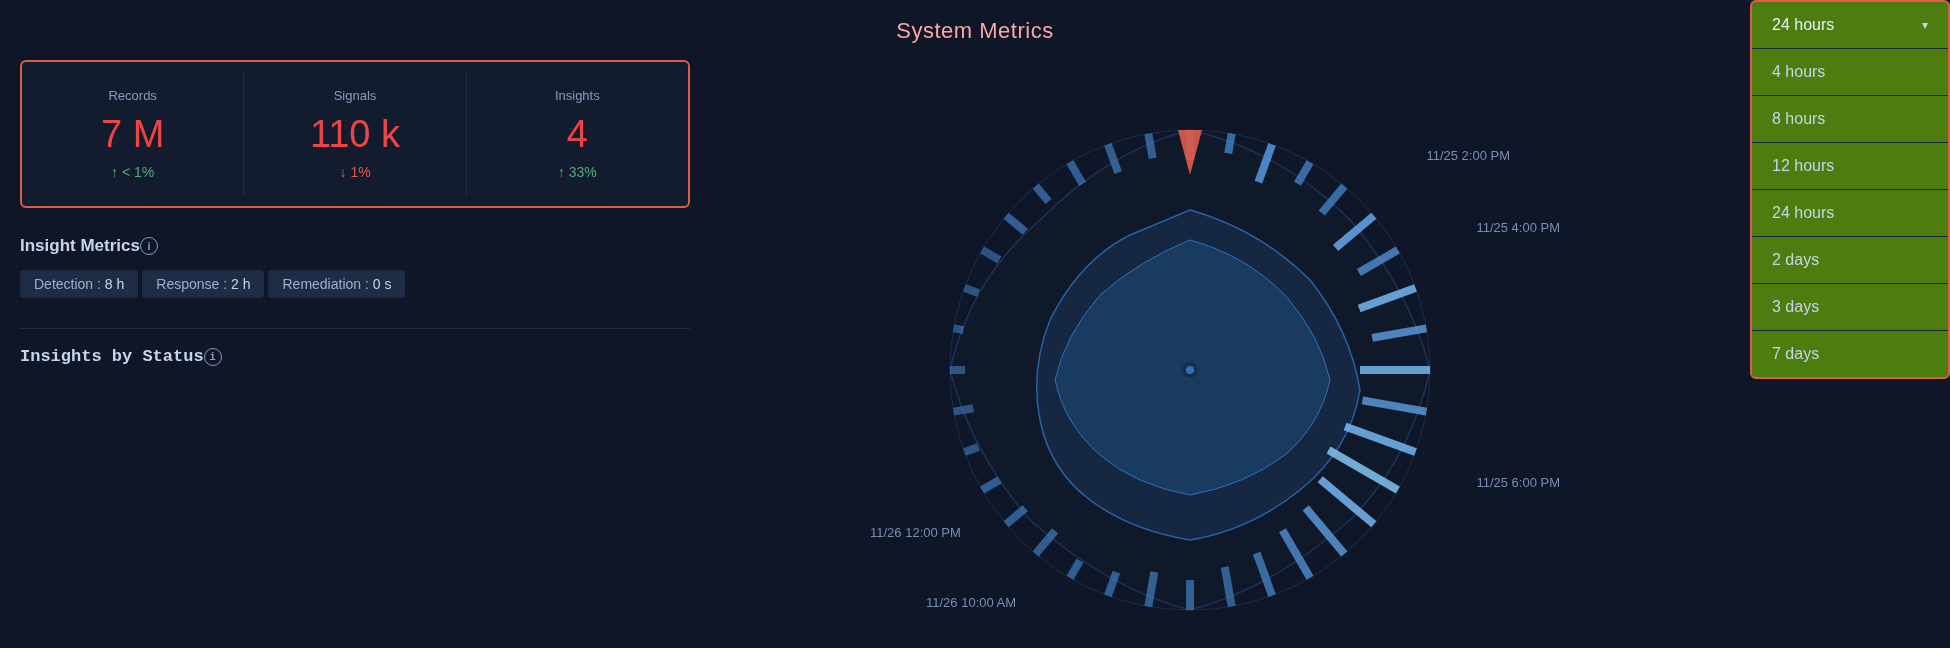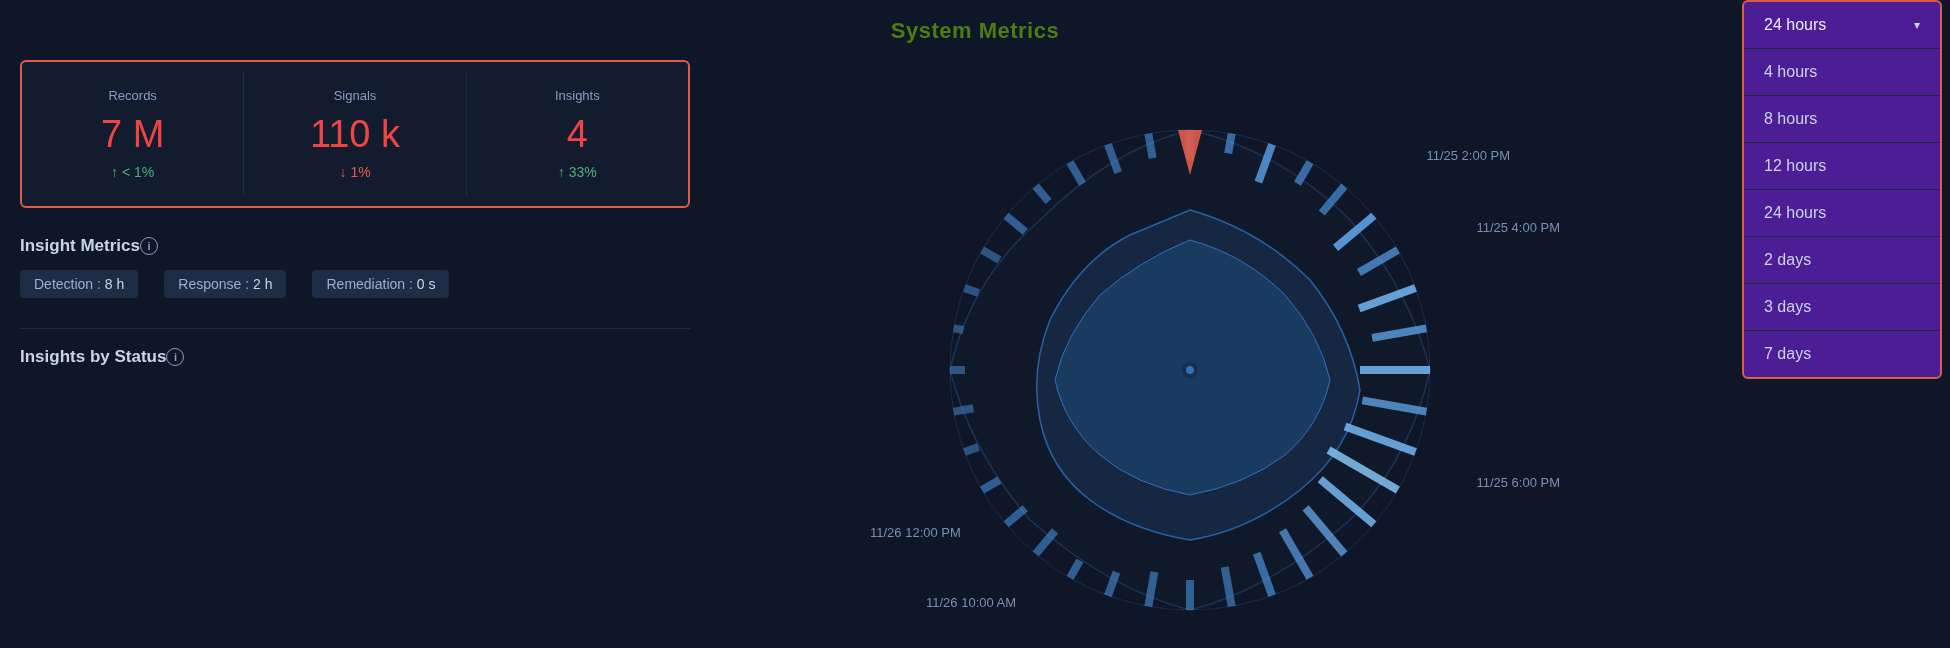--- a/index.html
+++ b/index.html
@@ -12,22 +12,22 @@
       color: #c8d4e8;
       overflow: hidden;
       position: relative;
     }
 
     
     .page-title {
       text-align: center;
       padding: 18px 0 12px;
       font-size: 22px;
-      font-weight: 700;
-      color: #4d7c0f;
+      font-weight: 400;
+      color: #fca5a5;
       letter-spacing: 0.5px;
     }
 
     
     .left-panel {
       position: absolute;
       top: 60px;
       left: 20px;
       width: 670px;
     }
@@ -100,53 +100,54 @@
       display: inline-flex;
       align-items: center;
       justify-content: center;
       font-size: 11px;
       color: #8a9bbf;
       cursor: pointer;
     }
 
     .metric-badges {
       display: flex;
-      gap: 26px;
+      gap: 4px;
       margin-bottom: 30px;
     }
 
     .badge {
       background: #1e2d45;
       border-radius: 4px;
       padding: 6px 14px;
       font-size: 14px;
       color: #9ab0ce;
     }
 
     .badge span { color: #c8d4e8; }
 
     
     .insights-section {
       margin-top: 16px;
+      font-family: Liberation Mono, monospace;
     }
 
     
     .divider {
       height: 1px;
       background: #1e2d45;
       margin: 22px 0 18px;
     }
 
     
     .dropdown-panel {
       position: absolute;
       top: 0;
-      right: 8px;
+      right: 0;
       width: 200px;
-      background: #4c1d95;
+      background: #4d7c0f;
       border: 2px solid #e05c4a;
       border-radius: 6px;
       overflow: hidden;
     }
 
     .dropdown-item {
       padding: 14px 20px;
       font-size: 16px;
       color: #c8d4e8;
       display: flex;

